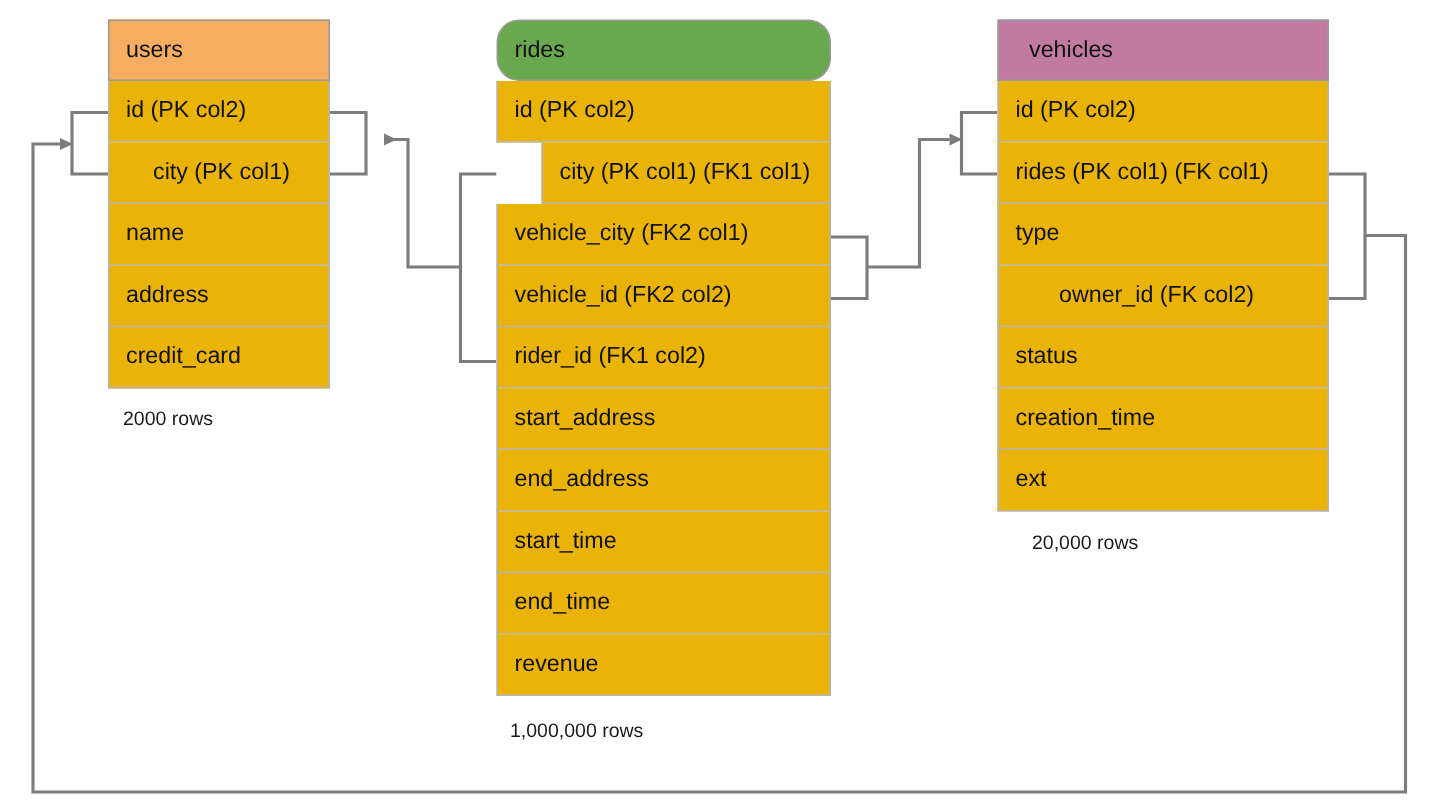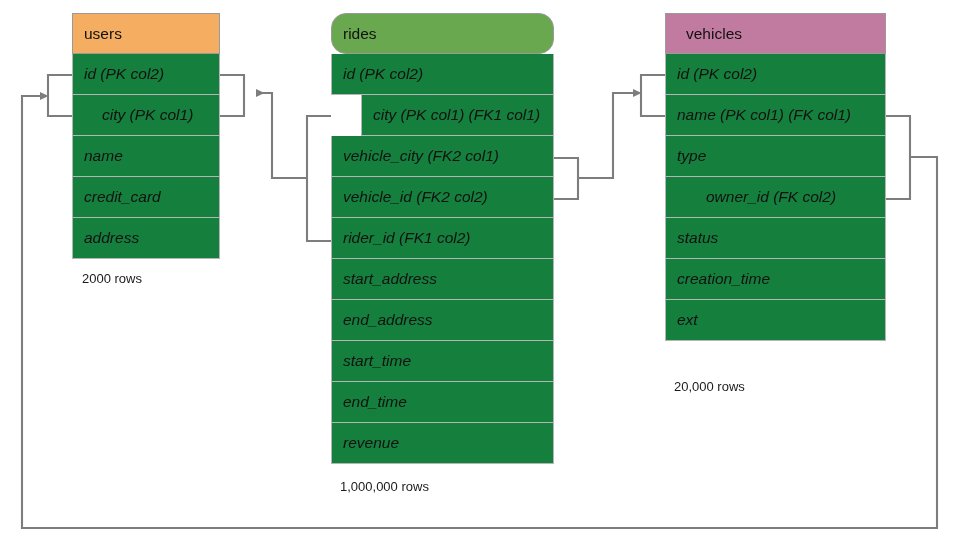--- a/index.html
+++ b/index.html
@@ -36,28 +36,27 @@
     color: #111111;
     display: flex;
     align-items: center;
     padding-left: 11px;
     font-weight: normal;
   }
   .ent-field {
     box-sizing: border-box;
     border: 1px solid #b5b5b5;
     border-top: none;
-    background: #15803d;
+    background: #eab308;
     font-size: 15.5px;
     color: #111111;
     display: flex;
     align-items: center;
     padding-left: 11px;
     white-space: nowrap;
-    font-style: italic;
   }
   .rowcount {
     position: absolute;
     font-size: 13px;
     color: #1a1a1a;
     white-space: nowrap;
     z-index: 2;
   }
 </style>
 </head>
@@ -95,22 +94,22 @@
 
       <path d="M910,157 L937,157 L937,528 L22,528 L22,96 L40,96" marker-end="url(#arrow-right)"></path>
     </g>
   </svg>
 
   <div class="entity" style="left:72px; top:13px; width:148px;">
     <div class="ent-header" style="height:41px; background:#f5ae61;">users</div>
     <div class="ent-field" style="height:41px;">id (PK col2)</div>
     <div class="ent-field" style="height:41px;padding-left:29px;">city (PK col1)</div>
     <div class="ent-field" style="height:41px;">name</div>
+    <div class="ent-field" style="height:41px;">address</div>
     <div class="ent-field" style="height:41px;">credit_card</div>
-    <div class="ent-field" style="height:41px;">address</div>
   </div>
   <div class="rowcount" style="left:82px; top:271px;">2000 rows</div>
 
   <div class="entity" style="left:331px; top:13px; width:223px;">
     <div class="ent-header" style="height:41px; background:#6aa84f;border-radius:15px;">rides</div>
     <div class="ent-field" style="height:41px;">id (PK col2)</div>
     <div class="ent-field" style="height:41px;margin-left:30px;">city (PK col1) (FK1 col1)</div>
     <div class="ent-field" style="height:41px;">vehicle_city (FK2 col1)</div>
     <div class="ent-field" style="height:41px;">vehicle_id (FK2 col2)</div>
     <div class="ent-field" style="height:41px;">rider_id (FK1 col2)</div>
@@ -118,22 +117,22 @@
     <div class="ent-field" style="height:41px;">end_address</div>
     <div class="ent-field" style="height:41px;">start_time</div>
     <div class="ent-field" style="height:41px;">end_time</div>
     <div class="ent-field" style="height:41px;">revenue</div>
   </div>
   <div class="rowcount" style="left:340px; top:479px;">1,000,000 rows</div>
 
   <div class="entity" style="left:665px; top:13px; width:221px;">
     <div class="ent-header" style="height:41px; background:#c27ba0;padding-left:20px;">vehicles</div>
     <div class="ent-field" style="height:41px;">id (PK col2)</div>
-    <div class="ent-field" style="height:41px;">name (PK col1) (FK col1)</div>
+    <div class="ent-field" style="height:41px;">rides (PK col1) (FK col1)</div>
     <div class="ent-field" style="height:41px;">type</div>
     <div class="ent-field" style="height:41px;padding-left:40px;">owner_id (FK col2)</div>
     <div class="ent-field" style="height:41px;">status</div>
     <div class="ent-field" style="height:41px;">creation_time</div>
     <div class="ent-field" style="height:41px;">ext</div>
   </div>
-  <div class="rowcount" style="left:674px; top:354px;margin-top:25px;">20,000 rows</div>
+  <div class="rowcount" style="left:688px; top:354px;">20,000 rows</div>
 
 </div>
 
 </body></html>

